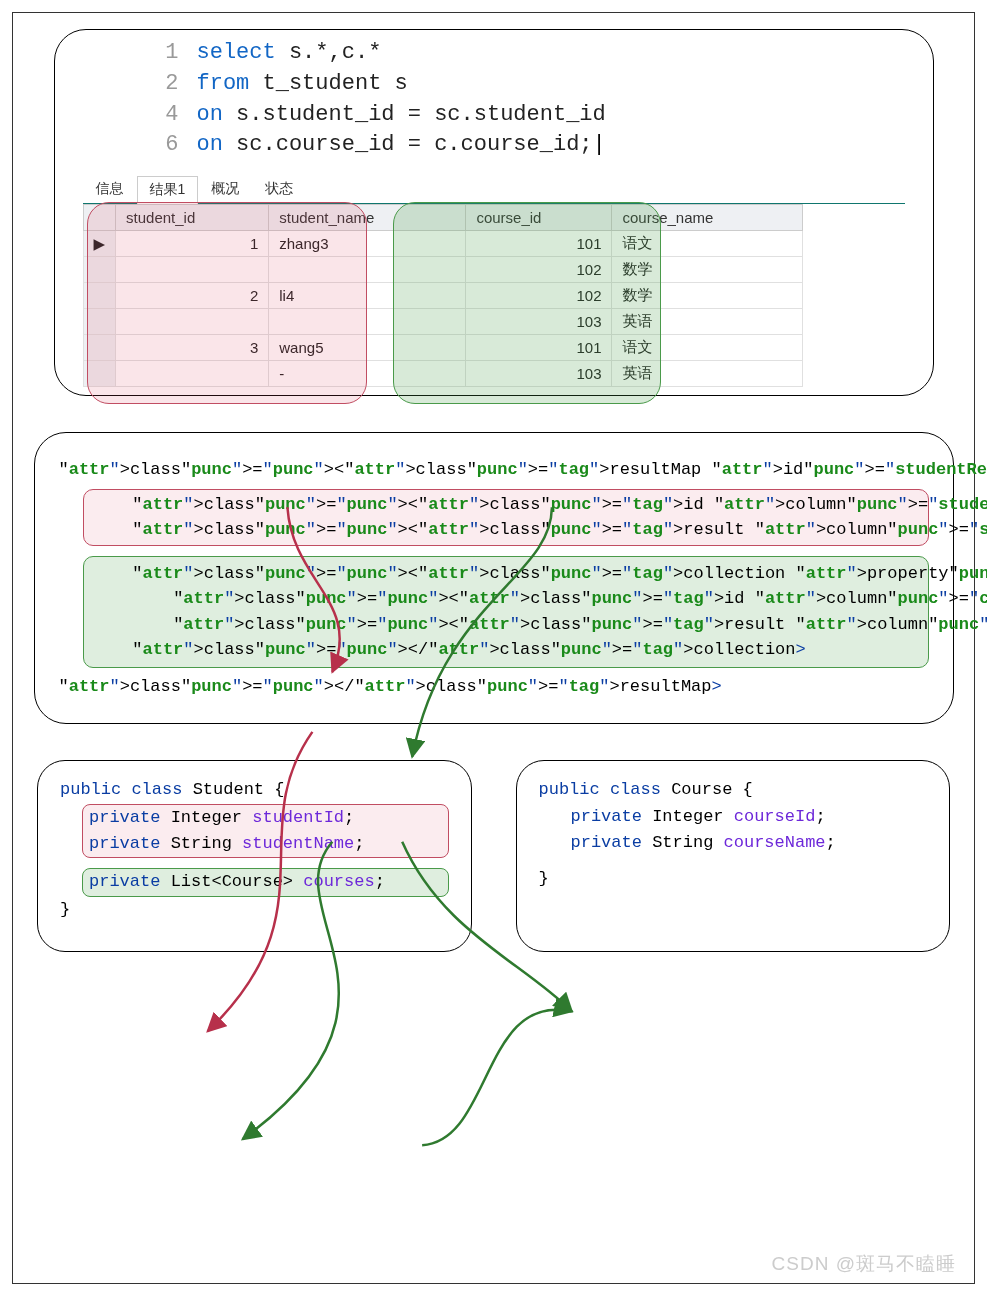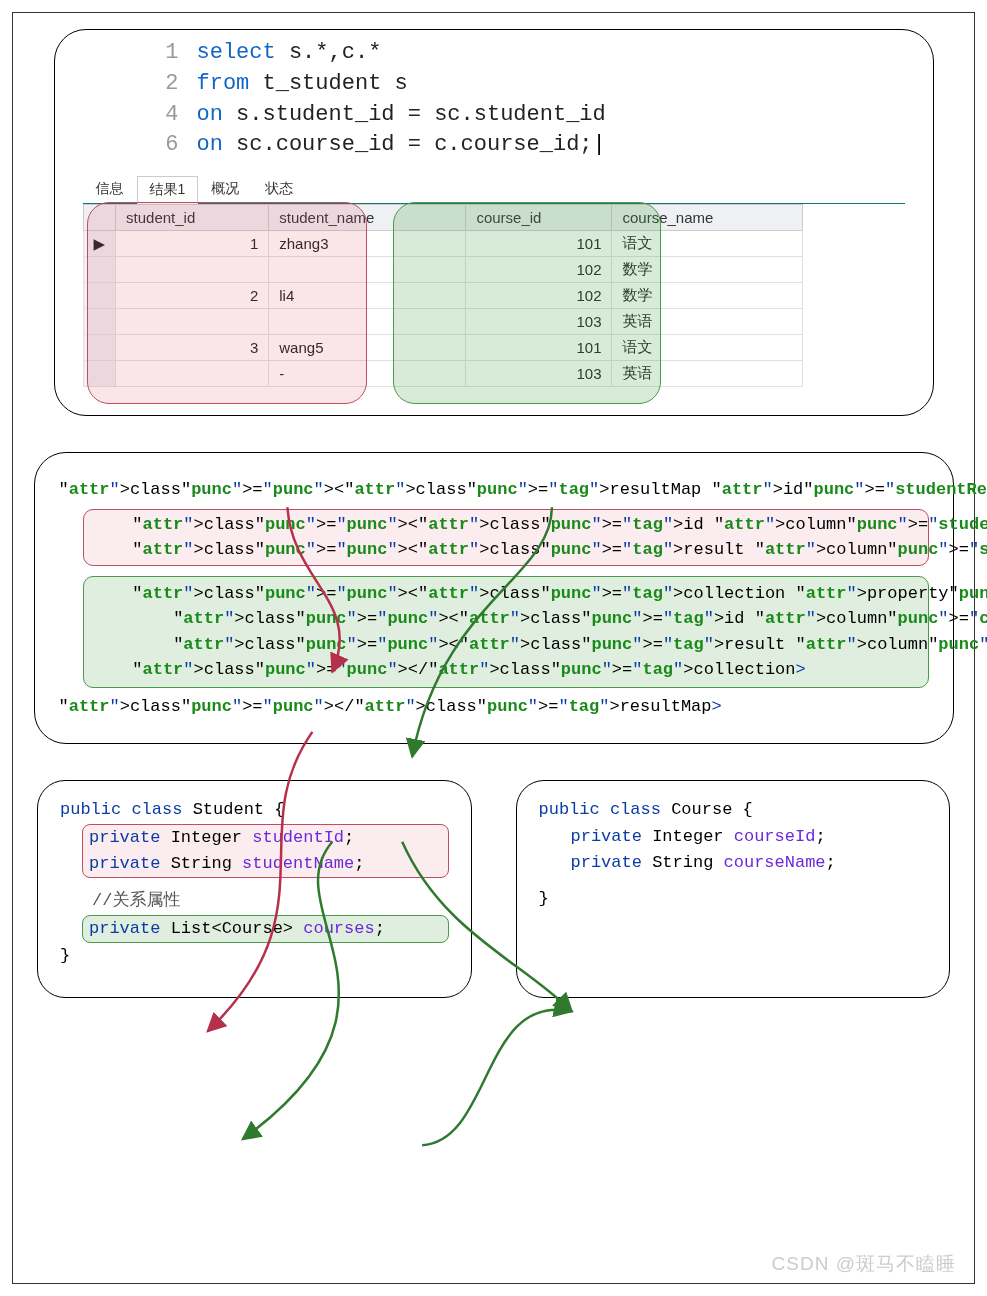--- a/index.html
+++ b/index.html
@@ -19,21 +19,21 @@
     min-height: 1272px;
   }
   .panel {
     border: 1.5px solid #000;
     border-radius: 32px;
     margin: 0 auto 36px auto;
     padding: 16px 28px;
     position: relative;
     background: #fff;
   }
-  .panel-top { width: 880px; padding-top: 8px; padding-bottom: 28px; }
+  .panel-top { width: 880px; padding-top: 8px; padding-bottom: 8px; }
   .panel-mid { width: 920px; padding: 24px 24px; }
   .bottom-row {
     display: flex;
     gap: 44px;
     width: 913px;
     margin: 0 auto;
   }
   .panel-bl, .panel-br {
     border: 1.5px solid #000;
     border-radius: 28px;
@@ -210,21 +210,20 @@
   </div>
 
   <div class="bottom-row">
     <div class="panel-bl">
       <div id="sdecl"><span class="jkw">public</span> <span class="jkw">class</span> <span class="jtype">Student</span> {</div>
       <div class="hl-pink">
         <div id="sf1"><span class="jkw">private</span> <span class="jtype">Integer</span> <span class="jid">studentId</span>;</div>
         <div id="sf2"><span class="jkw">private</span> <span class="jtype">String</span> <span class="jid">studentName</span>;</div>
       </div>
       <div style="height:10px"></div>
-      <div class="indent jcmt" id="scmt">//关系属性</div>
       <div class="hl-green">
         <div id="sf3"><span class="jkw">private</span> <span class="jtype">List</span>&lt;<span class="jtype">Course</span>&gt; <span class="jid">courses</span>;</div>
       </div>
       <div id="sclose">}</div>
     </div>
 
     <div class="panel-br">
       <div id="cdecl"><span class="jkw">public</span> <span class="jkw">class</span> <span class="jtype">Course</span> {</div>
       <div class="indent" id="cf1"><span class="jkw">private</span> <span class="jtype">Integer</span> <span class="jid">courseId</span>;</div>
       <div class="indent" id="cf2"><span class="jkw">private</span> <span class="jtype">String</span> <span class="jid">courseName</span>;</div>

